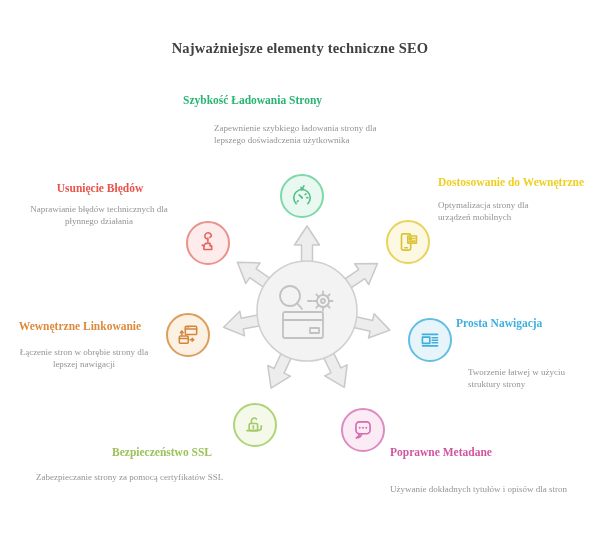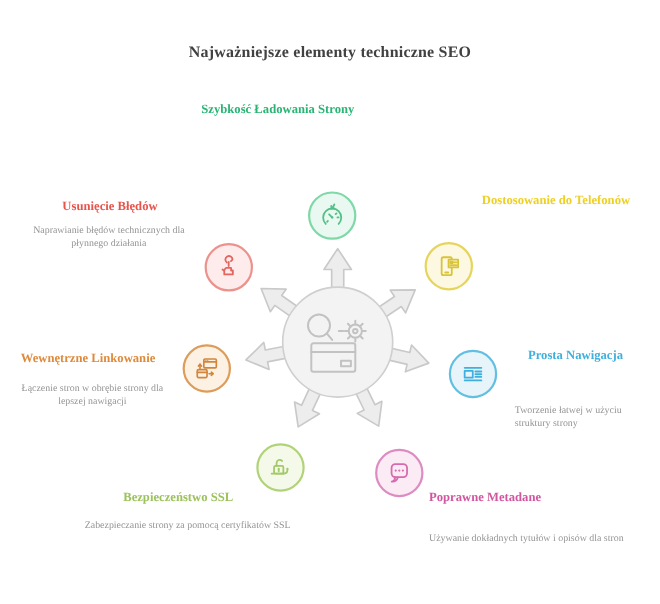--- a/index.html
+++ b/index.html
@@ -153,31 +153,33 @@
   <div class="node n-red" style="left:186px;top:221px;">
     <svg viewBox="0 0 24 24" class="ic" stroke="#e4655e" stroke-width="1.5">
       <path d="M10.4 8 a3 3 0 1 1 4.7 -2.5 l -1.3 1.3"></path>
       <line x1="11.9" y1="7.4" x2="11.9" y2="11"></line>
       <path d="M8.2 18 v-3.8 l1.6 -1.8 h4.1 v2.3 h1.5 v3.3 z"></path>
       <line x1="8.2" y1="15" x2="6.7" y2="13.9"></line>
     </svg>
   </div>
 
   <div class="heading c-green t-center" style="left:183px;top:94px;width:240px;">Szybkość Ładowania Strony</div>
+  <div class="desc t-center" style="left:214px;top:122px;width:178px;">Zapewnienie szybkiego ładowania strony dla lepszego doświadczenia użytkownika</div>
 
-  <div class="heading c-yellow" style="left:438px;top:176px;">Dostosowanie do Telefonów</div>
+  <div class="heading c-yellow" style="left:438px;top:176px;">Dostosowanie do Wewnętrzne</div>
+  <div class="desc" style="left:438px;top:199px;width:112px;">Optymalizacja strony dla urządzeń mobilnych</div>
 
-  <div class="heading c-blue" style="left:480px;top:317px;">Prosta Nawigacja</div>
+  <div class="heading c-blue" style="left:456px;top:317px;">Prosta Nawigacja</div>
   <div class="desc" style="left:468px;top:343px;width:102px;margin-top:23px;">Tworzenie łatwej w użyciu struktury strony</div>
 
   <div class="heading c-pink" style="left:390px;top:446px;">Poprawne Metadane</div>
   <div class="desc nowrap" style="left:390px;top:471px;margin-top:12px;">Używanie dokładnych tytułów i opisów dla stron</div>
 
   <div class="heading c-lime" style="left:112px;top:446px;">Bezpieczeństwo SSL</div>
-  <div class="desc nowrap" style="left:36px;top:471px;margin-left:41px;">Zabezpieczanie strony za pomocą certyfikatów SSL</div>
+  <div class="desc nowrap" style="left:36px;top:471px;">Zabezpieczanie strony za pomocą certyfikatów SSL</div>
 
   <div class="heading c-orange t-right" style="left:10px;top:320px;width:140px;">Wewnętrzne Linkowanie</div>
   <div class="desc t-right" style="left:18px;top:346px;width:132px;">Łączenie stron w obrębie strony dla lepszej nawigacji</div>
 
   <div class="heading c-red t-right" style="left:30px;top:182px;width:140px;">Usunięcie Błędów</div>
   <div class="desc t-right" style="left:28px;top:203px;width:142px;">Naprawianie błędów technicznych dla płynnego działania</div>
 
 </div>
 
 </body></html>

